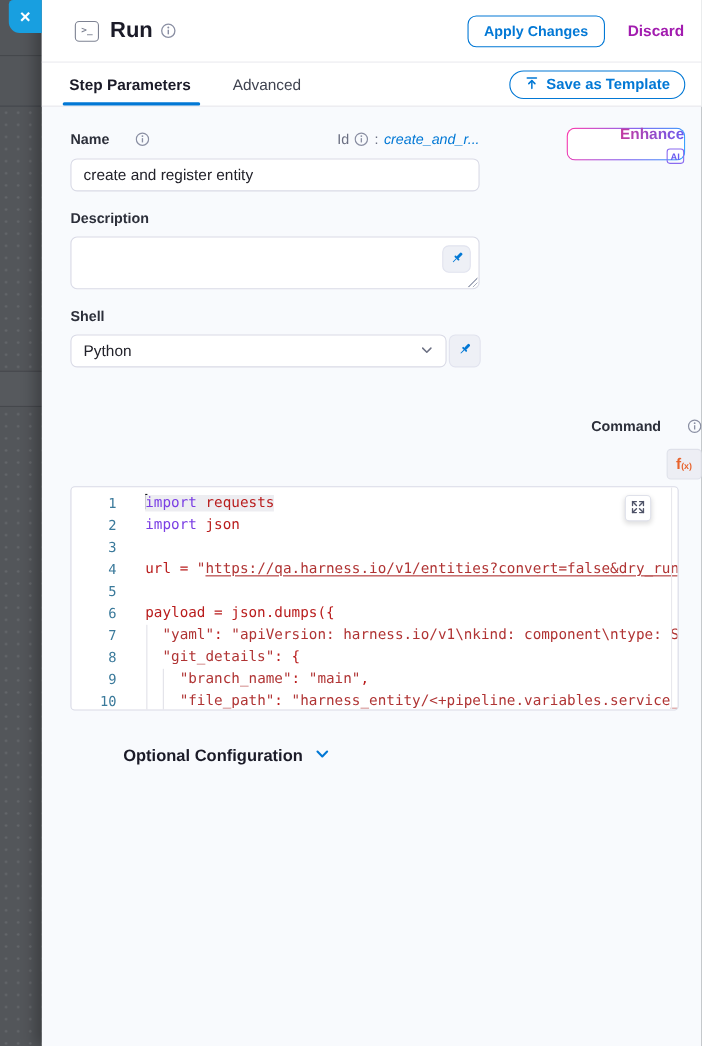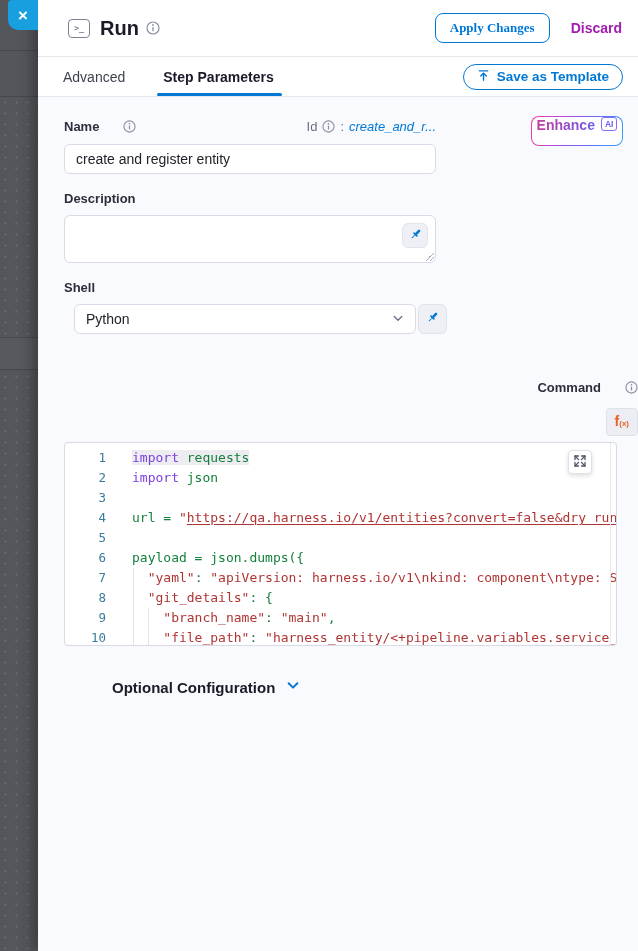--- a/index.html
+++ b/index.html
@@ -23,21 +23,21 @@
     box-shadow:-6px 0 12px rgba(0,0,0,.28); }
 
   .drawer-header { height:57px; background:#fff; border-bottom:1px solid #e6e6ec;
     display:flex; align-items:center; padding:0 16px 0 30px; }
   .terminal-icon { width:22px; height:19px; border:1.6px solid #7d8292; border-radius:4px;
     color:#7d8292; font-family:"DejaVu Sans Mono", monospace; font-size:8.5px; font-weight:700;
     display:flex; align-items:center; justify-content:center; }
   .title { font-size:20px; font-weight:700; color:#1b1b28; margin-left:10px; margin-right:7px; }
   .info-icon { display:inline-flex; flex:none; }
   .btn-apply { margin-left:auto; border:1px solid #0278d5; background:#fff; color:#0278d5;
-    font-family:Liberation Serif, serif; font-size:13px; font-weight:700; padding:6px 14px; border-radius:8px; cursor:pointer; }
+    font-family:Liberation Sans, sans-serif; font-size:13px; font-weight:700; padding:6px 14px; border-radius:8px; cursor:pointer; }
   .btn-discard { border:none; background:none; color:#a21caf; font-family:inherit;
     font-size:14px; font-weight:700; margin-left:21px; cursor:pointer; }
 
   .tabbar { height:40px; background:#fff; border-bottom:1px solid #e6e6ec;
     display:flex; align-items:center; padding:0 15px 0 25px; }
   .tab { position:relative; height:100%; display:flex; align-items:center;
     font-size:14px; color:#3f4350; margin-right:38px; cursor:pointer; }
   .tab.active { font-weight:700; color:#1b1b28; }
   .tab.active::after { content:""; position:absolute; left:-6px; right:-8px; bottom:0;
     height:3px; border-radius:2px; background:#0278d5; }
@@ -48,43 +48,43 @@
   
   .content { position:relative; padding:22px 0 0 26px; height:854px; }
   .flabel { font-size:13px; font-weight:700; color:#2c2f3a; display:flex; align-items:center; gap:24px; }
   .label-line { width:372px; display:flex; align-items:center; justify-content:space-between; }
   .id-block { display:flex; align-items:center; gap:5px; font-size:13px; color:#6b6f82; }
   .id-value { color:#0278d5;font-style:italic; }
 
   .text-input { margin-top:10px; width:372px; height:30px; border:1px solid #d9dae6; border-radius:6px;
     background:#fff; padding:0 11px; font-family:inherit; font-size:14px; color:#22222a; display:block; }
 
-  .enhance { position:absolute; top:19px; right:15px; width:92px; height:30px; cursor:pointer;
+  .enhance { position:absolute; top:19px; right:15px; width:108px; height:30px; cursor:pointer;
     border:1.5px solid transparent; border-radius:8px;
     background:linear-gradient(#fff,#fff) padding-box,
                linear-gradient(110deg,#ff35aa,#7a5bf0 55%,#29a7ff) border-box;
-    display:flex; align-items:flex-start; justify-content:center; gap:6px; }
+    display:flex; align-items:flex-end; justify-content:center; gap:6px;flex-direction:column; }
   .enhance-text { font-size:14px; font-weight:700;
     background:linear-gradient(100deg,#c5399f,#6a5cf0); -webkit-background-clip:text;
     background-clip:text; color:transparent; }
   .ai-badge { font-size:8.5px; font-weight:700; color:#6a5cf0; border:1px solid #8a6bf0;
     border-radius:3px; padding:1.5px 3px; line-height:1; }
 
   .sect { margin-top:17px; }
   .desc-wrap { position:relative; width:372px; height:48px; margin-top:9px; }
   .desc-area { width:100%; height:100%; border:1px solid #d9dae6; border-radius:6px; background:#fff;
     resize:none; font-family:inherit; font-size:14px; padding:6px 10px; }
   .pin-btn { position:absolute; display:flex; align-items:center; justify-content:center;
     background:#eef0f6; border:1px solid #e1e3ee; border-radius:6px; cursor:pointer; }
   .pin-desc { top:8px; right:8px; width:26px; height:25px; }
   .resize-handle { position:absolute; right:2px; bottom:2px; width:9px; height:9px;
     background:linear-gradient(135deg, transparent 50%, #a8adbd 50%, #a8adbd 58%, transparent 58%,
       transparent 74%, #a8adbd 74%, #a8adbd 82%, transparent 82%); }
 
-  .select-row { display:flex; gap:2px; margin-top:9px;margin-left:10px; }
+  .select-row { display:flex; gap:2px; margin-top:9px; }
   .select-box { width:342px; height:30px; border:1px solid #d9dae6; border-radius:6px; background:#fff;
     display:flex; align-items:center; justify-content:space-between; padding:0 11px;
     font-size:14px; color:#22222a; cursor:pointer; }
   .pin-shell { position:static; width:29px; height:30px; }
 
   .cmd-row { margin-top:46px; display:flex; align-items:flex-end; gap:13px;flex-direction:column; }
   .fx-chip { height:28px; background:#edeef4; border:1px solid #dfe1ea; border-radius:4px;
     color:#e8632c; display:flex; align-items:baseline; justify-content:center; padding:4px 8px 0;
     font-size:14px; font-weight:600; cursor:pointer; }
   .fx-chip sub { font-size:8px; font-weight:700; }
@@ -92,21 +92,21 @@
   
   .editor { position:relative; margin-top:6px; width:553px; height:204px; background:#fff;
     border:1px solid #d9dae6; border-radius:4px; overflow:hidden; padding-top:5px; }
   .code-row { display:flex; height:20px; line-height:20px; white-space:pre;
     font-family:"DejaVu Sans Mono", monospace; font-size:13px; }
   .gutter { flex:none; width:54px; text-align:right; padding-right:13px; color:#3b7a9b; font-size:12.5px; }
   .code-text { flex:1; overflow:hidden; padding-left:13px; color:#24292f; }
   .tok-kw { color:#7b3fe4; }
   .tok-str { color:#b03434; }
   .tok-url { color:#b03434; text-decoration:underline; text-underline-offset:2px; }
-  .tok-plain { color:#15803d; }
+  .tok-plain { color:#b91c1c; }
   .code-row.active .tok { background:#ededf1; }
   .cursor { display:inline-block; width:1.5px; height:14px; background:#16161d; vertical-align:-2px; margin-right:-1.5px; }
   .guide { position:absolute; width:1px; background:#e2e2e8; }
   .guide-1 { left:68px; top:125px; height:79px; }
   .guide-2 { left:83px; top:165px; height:39px; }
   .editor-right-line { position:absolute; top:0; bottom:0; right:5px; width:1px; background:#e8e8ed; }
   .expand-btn { position:absolute; top:7px; right:24px; width:24px; height:24px; background:#fff;
     border:1px solid #dfe1ea; border-radius:4px; box-shadow:0 2px 5px rgba(0,0,0,.13);
     display:flex; align-items:center; justify-content:center; cursor:pointer; }
 
@@ -140,25 +140,25 @@
           <circle cx="7" cy="7" r="6" fill="none" stroke="#8a8fa3" stroke-width="1.2"></circle>
           <rect x="6.35" y="6" width="1.3" height="4.2" fill="#8a8fa3"></rect>
           <circle cx="7" cy="4" r="0.9" fill="#8a8fa3"></circle>
         </svg>
     </span>
     <button class="btn-apply">Apply Changes</button>
     <button class="btn-discard">Discard</button>
   </div>
 
   <div class="tabbar">
+    <div class="tab active">
+      <span>Step Parameters</span>
+    </div>
     <div class="tab">
       <span>Advanced</span>
-    </div>
-    <div class="tab active">
-      <span>Step Parameters</span>
     </div>
     <button class="btn-save-template">
       <span>
         <svg width="13" height="13" viewBox="0 0 14 14" fill="none" stroke="#0278d5" stroke-width="1.5" stroke-linecap="round" stroke-linejoin="round">
             <path d="M2.5 2h9"></path>
             <path d="M7 12.2V4.8"></path>
             <path d="M4 7.6 7 4.6l3 3"></path>
           </svg>
       </span>
       <span>Save as Template</span>

